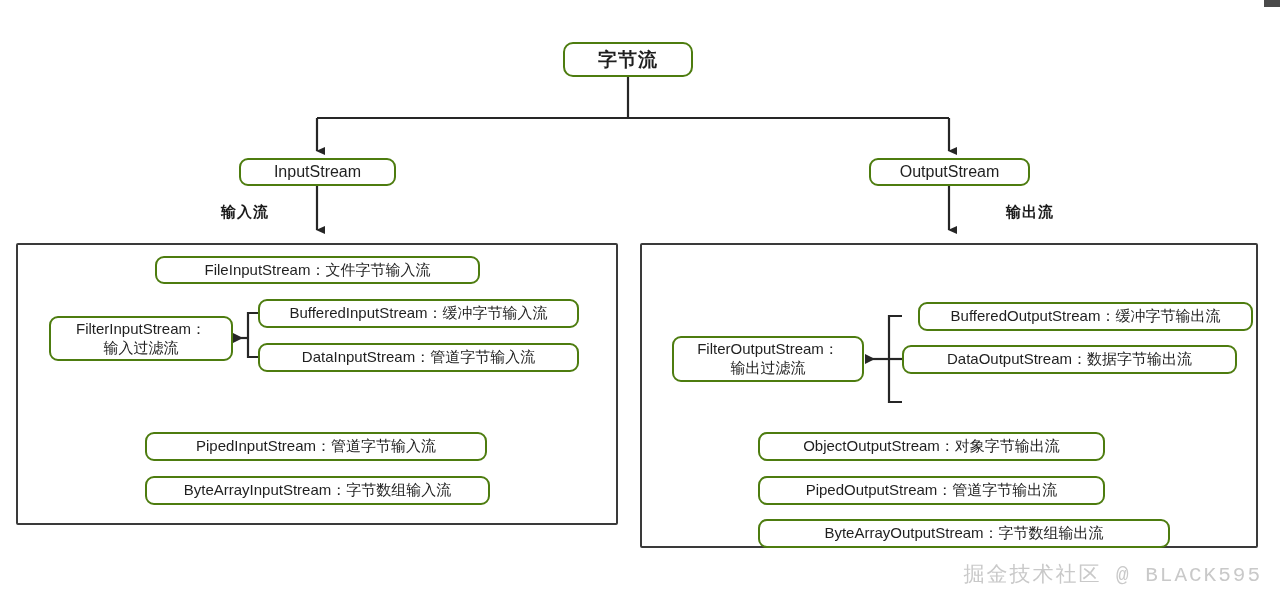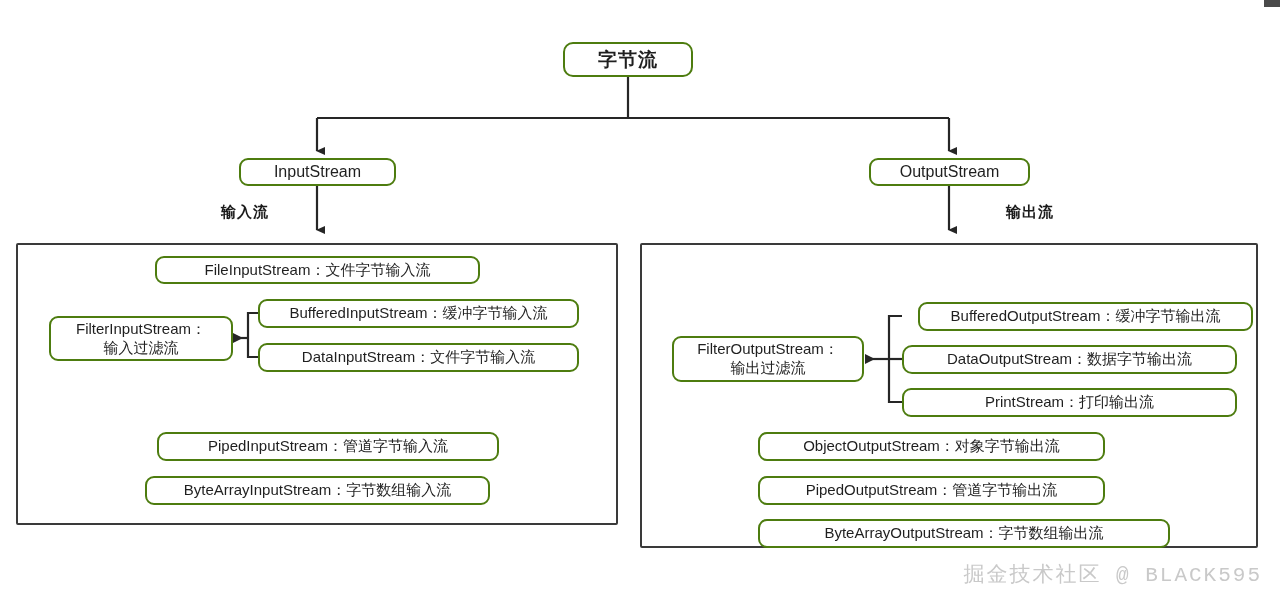--- a/index.html
+++ b/index.html
@@ -147,38 +147,37 @@
 
   <div class="panel" style="left:16px; top:243px; width:602px; height:282px;"></div>
 
   <div class="node leaf" style="left:155px; top:256px; width:325px; height:28px;">FileInputStream：文件字节输入流</div>
 
   <div class="node filter" style="left:49px; top:316px; width:184px; height:45px;">FilterInputStream：
 输入过滤流</div>
 
   <div class="node leaf" style="left:258px; top:299px; width:321px; height:29px;text-align:center;">BufferedInputStream：缓冲字节输入流</div>
 
-  <div class="node leaf" style="left:258px; top:343px; width:321px; height:29px;">DataInputStream：文件字节输入流</div>
+  <div class="node leaf" style="left:258px; top:343px; width:321px; height:29px;">DataInputStream：管道字节输入流</div>
 
 
-  <div class="node leaf" style="left:145px; top:432px; width:342px; height:29px;margin-left:12px;">PipedInputStream：管道字节输入流</div>
+  <div class="node leaf" style="left:145px; top:432px; width:342px; height:29px;">PipedInputStream：管道字节输入流</div>
 
   <div class="node leaf" style="left:145px; top:476px; width:345px; height:29px;">ByteArrayInputStream：字节数组输入流</div>
 
   <div class="panel" style="left:640px; top:243px; width:618px; height:305px;"></div>
 
 
   <div class="node filter" style="left:672px; top:336px; width:192px; height:46px;">FilterOutputStream：
 输出过滤流</div>
 
   <div class="node leaf" style="left:902px; top:302px; width:335px; height:29px;margin-left:16px;">BufferedOutputStream：缓冲字节输出流</div>
 
-  <div class="node leaf" style="left:902px; top:345px; width:335px; height:29px;border-radius:10px;">DataOutputStream：数据字节输出流</div>
+  <div class="node leaf" style="left:902px; top:345px; width:335px; height:29px;">DataOutputStream：数据字节输出流</div>
 
-  <div class="node leaf" style="left:902px; top:388px; width:335px; height:29px;">PrintStream：打印输出流</div>
 
   <div class="node leaf" style="left:758px; top:432px; width:347px; height:29px;">ObjectOutputStream：对象字节输出流</div>
 
   <div class="node leaf" style="left:758px; top:476px; width:347px; height:29px;">PipedOutputStream：管道字节输出流</div>
 
   <div class="node leaf" style="left:758px; top:519px; width:412px; height:29px;">ByteArrayOutputStream：字节数组输出流</div>
 
   <div class="watermark">掘金技术社区 @ BLACK595</div>
 
   <div class="corner-mark"></div>

